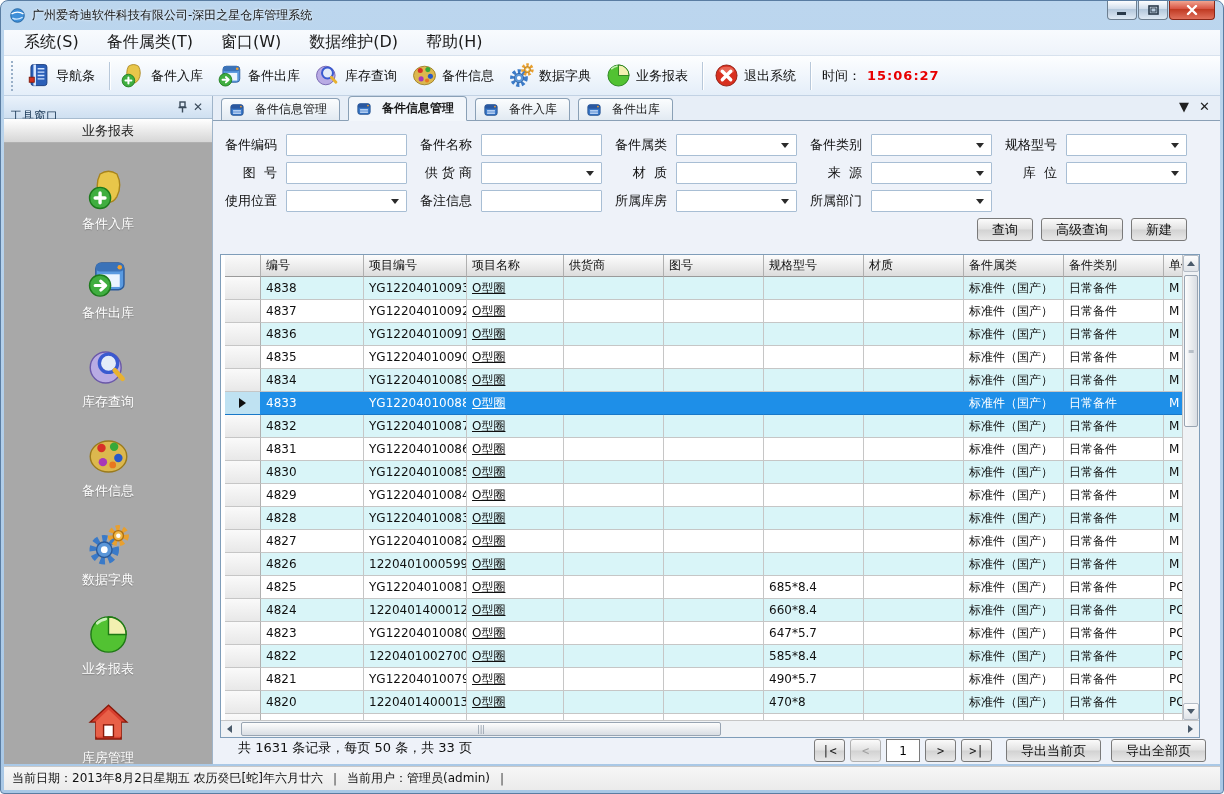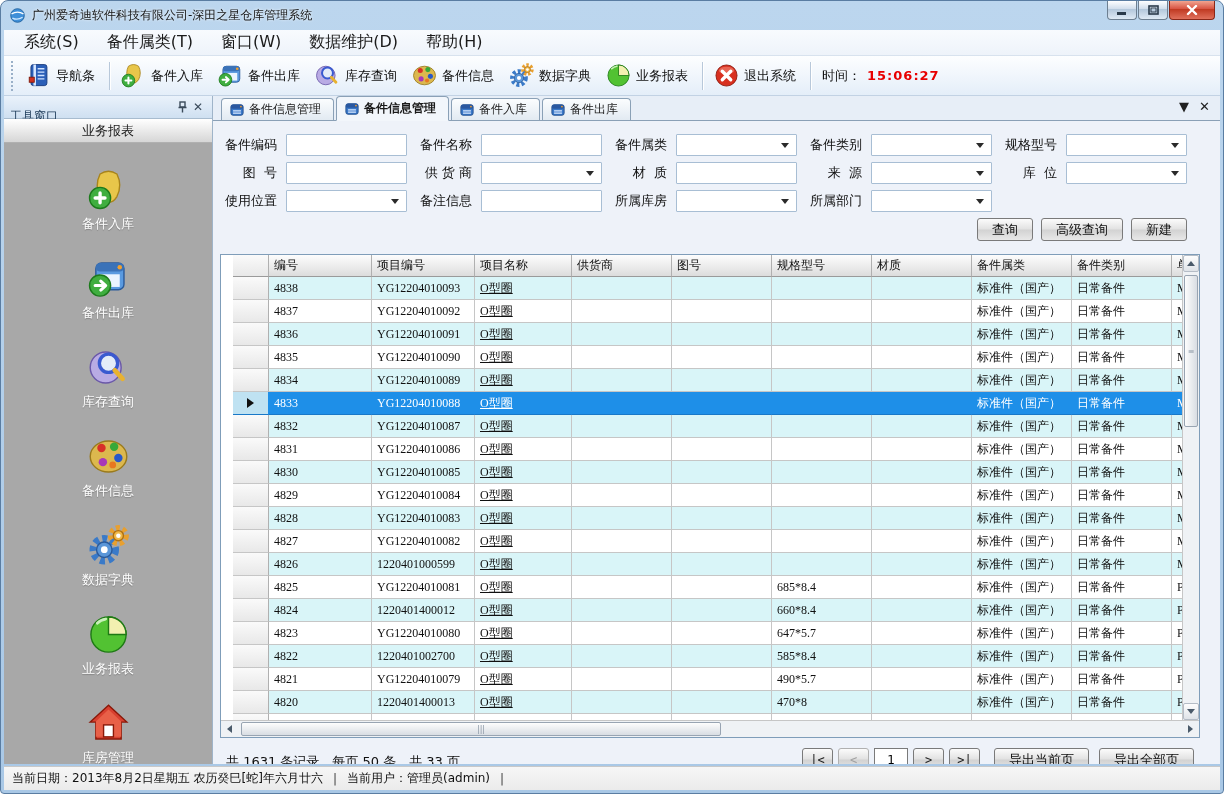--- a/index.html
+++ b/index.html
@@ -40,41 +40,41 @@
   .sb-tool{ width:16px; height:16px; display:flex; align-items:center; justify-content:center; font-size:12px; color:#3a4a5a; cursor:pointer; }
   .sb-section{ height:24px; background:linear-gradient(#ffffff,#d6d6d6); border-bottom:1px solid #b0b0b0; display:flex; align-items:center; justify-content:center; font-size:13px; color:#202020; cursor:pointer; }
   .sb-items{ flex:1; display:flex; flex-direction:column; align-items:center; padding-top:24px; overflow:hidden; }
   .sb-item{ display:flex; flex-direction:column; align-items:center; margin-bottom:23px; cursor:pointer; }
   .sb-item .ico{ width:45px; height:45px; }
   .sb-item .lbl{ font-size:13px; color:#ffffff; margin-top:3px; text-shadow:0 1px 1px rgba(0,0,0,.25); }
 
   
   .main{ flex:1; display:flex; flex-direction:column; overflow:hidden; }
   .tabstrip{ height:25px; display:flex; align-items:flex-end; padding-left:8px; position:relative; background:transparent; border-bottom:1px solid #8aa0b6; }
-  .tab{ display:flex; align-items:center; height:22px; padding:0 12px 0 8px; margin-right:2px; font-size:12px; color:#1a1a1a; background:linear-gradient(#fbfdfe,#e2eaf2); border:1px solid #8aa0b6; border-bottom:none; border-radius:4px 4px 0 0; cursor:pointer; position:relative; }
+  .tab{ display:flex; align-items:center; height:22px; padding:0 12px 0 8px; margin-right:8px; font-size:12px; color:#1a1a1a; background:linear-gradient(#fbfdfe,#e2eaf2); border:1px solid #8aa0b6; border-bottom:none; border-radius:4px 4px 0 0; cursor:pointer; position:relative;gap:6px; }
   .tab .t-ico{ width:14px; height:14px; margin-right:5px; }
   .tab.active{ height:25px; background:#f2f6fb; font-weight:bold; z-index:2; margin-bottom:-1px; border-bottom:1px solid #f2f6fb; }
   .tab-tools{ position:absolute; right:10px; top:4px; display:flex; align-items:center; gap:10px; }
   .tab-tools .tt{ font-size:13px; color:#202020; cursor:pointer; line-height:1; }
 
   .tabpage{ flex:1; background:#eef2f9; position:relative; overflow:hidden; }
 
   
   .searchform{ margin:13px 6px 0 8px; display:grid; grid-template-columns:repeat(5, 56px 121px); column-gap:9px; row-gap:6px; align-items:center; }
   .sf-label{ font-size:13px; color:#101010; text-align:right; white-space:pre; }
   .sf-input, .sf-select{ height:22px; border:1px solid #a8bed4; background:#ffffff; font-size:12px; padding:0 3px; width:121px; border-radius:1px; position:relative; }
   .sf-select{ display:flex; align-items:center; justify-content:flex-end; cursor:pointer; }
   .sf-select .dd{ width:0; height:0; border-left:4px solid transparent; border-right:4px solid transparent; border-top:5px solid #2a2a2a; margin-right:4px; }
   .sf-buttons{ grid-column:7 / 11; display:flex; justify-content:flex-end; gap:8px; }
   .btn{ height:23px; padding:0 14px; font-size:13px; color:#101010; background:linear-gradient(#fbfbfb,#e2e2e2 48%,#d2d2d2 52%,#e8e8e8); border:1px solid #7a7a7a; border-radius:3px; cursor:pointer; white-space:nowrap; }
 
   
   .grid{ position:absolute; left:7px; top:133px; width:980px; border:1px solid #7f9db9; background:#fff; }
   .grid-scroll-area{ position:relative; width:978px; height:465px; overflow:hidden; }
-  .grid-inner{ position:absolute; left:12px; top:0; width:961px;font-family:Liberation Serif, serif; }
+  .grid-inner{ position:absolute; left:4px; top:0; width:961px; }
   .g-row{ display:flex; height:23px; }
   .g-row.header{ height:22px; }
   .g-cell{ flex:0 0 auto; font-size:12px; color:#101010; padding:0 5px; display:flex; align-items:center; overflow:hidden; white-space:nowrap; border-right:1px solid #c6c6c6; border-bottom:1px solid #c6c6c6; }
   .header .g-cell{ background:linear-gradient(#fdfdfd,#eaeaea 60%,#dcdcdc); border-right:1px solid #b0b0b0; border-bottom:1px solid #9a9a9a; font-size:12px; }
   .g-row:nth-child(even):not(.header):not(.selected){ background:#d9f5f8; }
   .g-row.selected{ background:#1e8fe8; }
   .g-row.selected .g-cell{ color:#ffffff; border-right-color:#1e8fe8; border-bottom-color:#1878c8; }
   .g-cell.rowhead{ background:linear-gradient(#fafafa,#e8e8e8); border-right:1px solid #b0b0b0; justify-content:center; padding:0; }
   .g-row.selected .g-cell.rowhead{ background:#bfe2f2; }
   .sel-arrow{ width:0; height:0; border-top:5px solid transparent; border-bottom:5px solid transparent; border-left:7px solid #101010; }
@@ -91,21 +91,21 @@
   .vs-thumb{ position:absolute; left:1px; top:20px; width:14px; height:152px; background:linear-gradient(90deg,#fdfdfd,#d8dde3); border:1px solid #98a4b2; border-radius:2px; cursor:grab; }
   .vs-thumb .grip, .hs-thumb .grip{ position:absolute; left:50%; top:50%; transform:translate(-50%,-50%); color:#8a96a4; font-size:8px; line-height:3px; letter-spacing:0; }
 
   
   .hscroll{ position:relative; width:978px; height:17px; background:#eff2f5; border-top:1px solid #c6c6c6; }
   .hs-btn{ position:absolute; top:0; width:17px; height:16px; display:flex; align-items:center; justify-content:center; cursor:pointer; }
   .hs-left{ left:0; } .hs-right{ right:0; }
   .hs-thumb{ position:absolute; left:20px; top:1px; width:480px; height:14px; background:linear-gradient(#fdfdfd,#d8dde3); border:1px solid #98a4b2; border-radius:2px; cursor:grab; }
 
   
-  .pager{ position:absolute; left:1px; top:618px; width:980px; height:32px; display:flex; align-items:flex-end; }
+  .pager{ position:absolute; left:13px; top:618px; width:980px; height:32px; display:flex; align-items:flex-start; }
   .pg-summary{ font-size:13px; color:#101010; margin-left:12px; flex:1; }
   .pg-nav{ display:flex; align-items:center; gap:5px; margin-right:14px; }
   .pg-btn{ width:31px; height:23px; font-size:12px; font-family:"DejaVu Sans Mono","Liberation Mono",monospace; color:#202020; background:linear-gradient(#fbfbfb,#e2e2e2 48%,#d2d2d2 52%,#e8e8e8); border:1px solid #7a7a7a; border-radius:3px; display:flex; align-items:center; justify-content:center; cursor:pointer; }
   .pg-btn.disabled{ color:#a0a0a0; border-color:#b0b0b0; cursor:default; }
   .pg-page{ width:34px; height:23px; background:#fff; border:1px solid #7a7a7a; font-size:12px; display:flex; align-items:center; justify-content:center; }
   .pg-exports{ display:flex; gap:10px; }
 
   
   .statusbar{ position:absolute; left:3px; right:3px; bottom:3px; height:24px; background:linear-gradient(#f6f6f6,#ebebeb); border-top:1px solid #c8c8c8; display:flex; align-items:center; padding-left:8px; font-size:12px; color:#101010; gap:10px; }
   .sb-sep{ color:#404040; }

